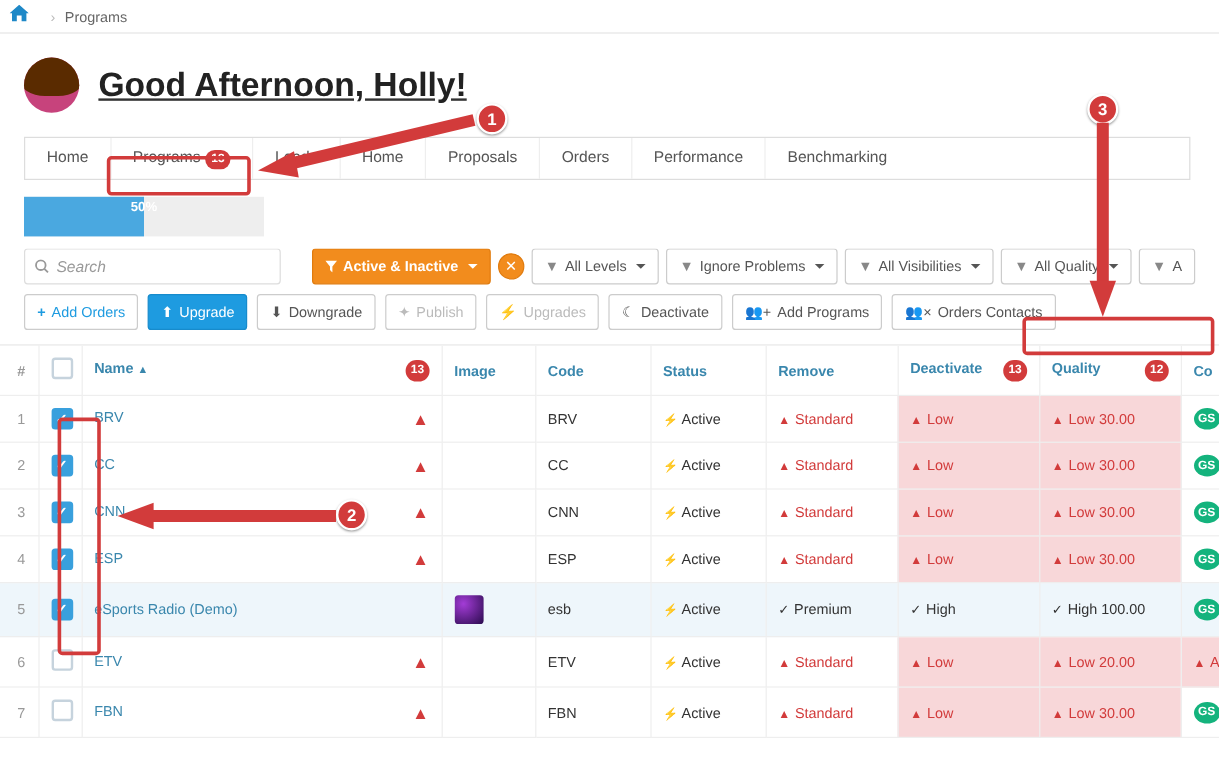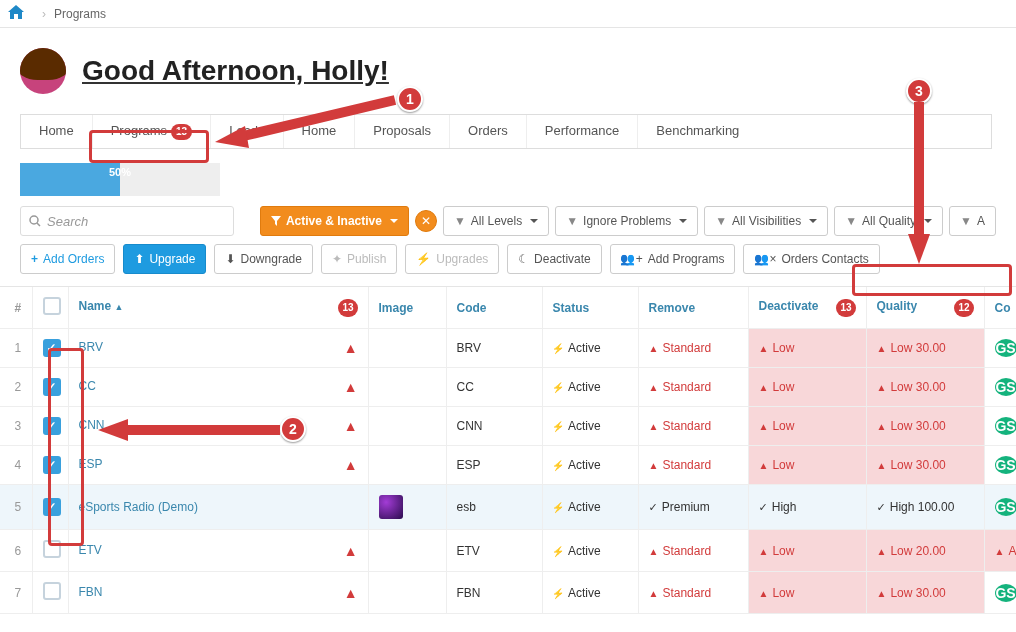--- a/index.html
+++ b/index.html
@@ -52,21 +52,21 @@
   .chk.on::after { content:"✓"; font-size:12px; font-weight:bold; }
   .warn-ico { color:#d23b3b; font-size:14px; float:right; }
   .red-badge { display:inline-block; min-width:18px; height:18px; line-height:18px; background:#d23b3b; color:#fff; border-radius:9px; font-size:10px; font-weight:bold; text-align:center; padding:0 4px; float:right; }
   .cell-active::before { content:"⚡"; font-size:10px; margin-right:3px; }
   .cell-warn { color:#d23b3b; }
   .cell-warn::before { content:"▲"; font-size:10px; margin-right:4px; }
   .cell-ok::before { content:"✓"; font-size:11px; margin-right:4px; color:#333; }
   td.pink { background:#f8d7d9; }
   tr.selected td { background:#eef6fb; }
   .thumb { width:24px; height:24px; background: radial-gradient(circle at 30% 30%, #a33cd6, #2a0b4d); border-radius:3px; }
-  .circ { width:22px; height:18px; border-radius:50%; background:#14b37d; color:#fff; font-size:14px; font-weight:bold; display:inline-flex; align-items:center; justify-content:center; }
+  .circ { width:22px; height:18px; border-radius:50%; background:#14b37d; color:#fff; font-size:10px; font-weight:bold; display:inline-flex; align-items:center; justify-content:center; }
 
   
   .annot { position:absolute; pointer-events:none; }
   .annot-box { border:3px solid #d23b3b; border-radius:4px; }
   .annot-circle { width:26px; height:26px; border-radius:50%; background:#d23b3b; border:2px solid #fff; box-shadow:0 1px 2px rgba(0,0,0,.4); color:#fff; font-weight:bold; font-size:14px; display:flex; align-items:center; justify-content:center; }
   svg.arrow path { stroke:#d23b3b; stroke-width:10; fill:none; }
   svg.arrow polygon { fill:#d23b3b; }
 </style>
 </head>
 <body>

